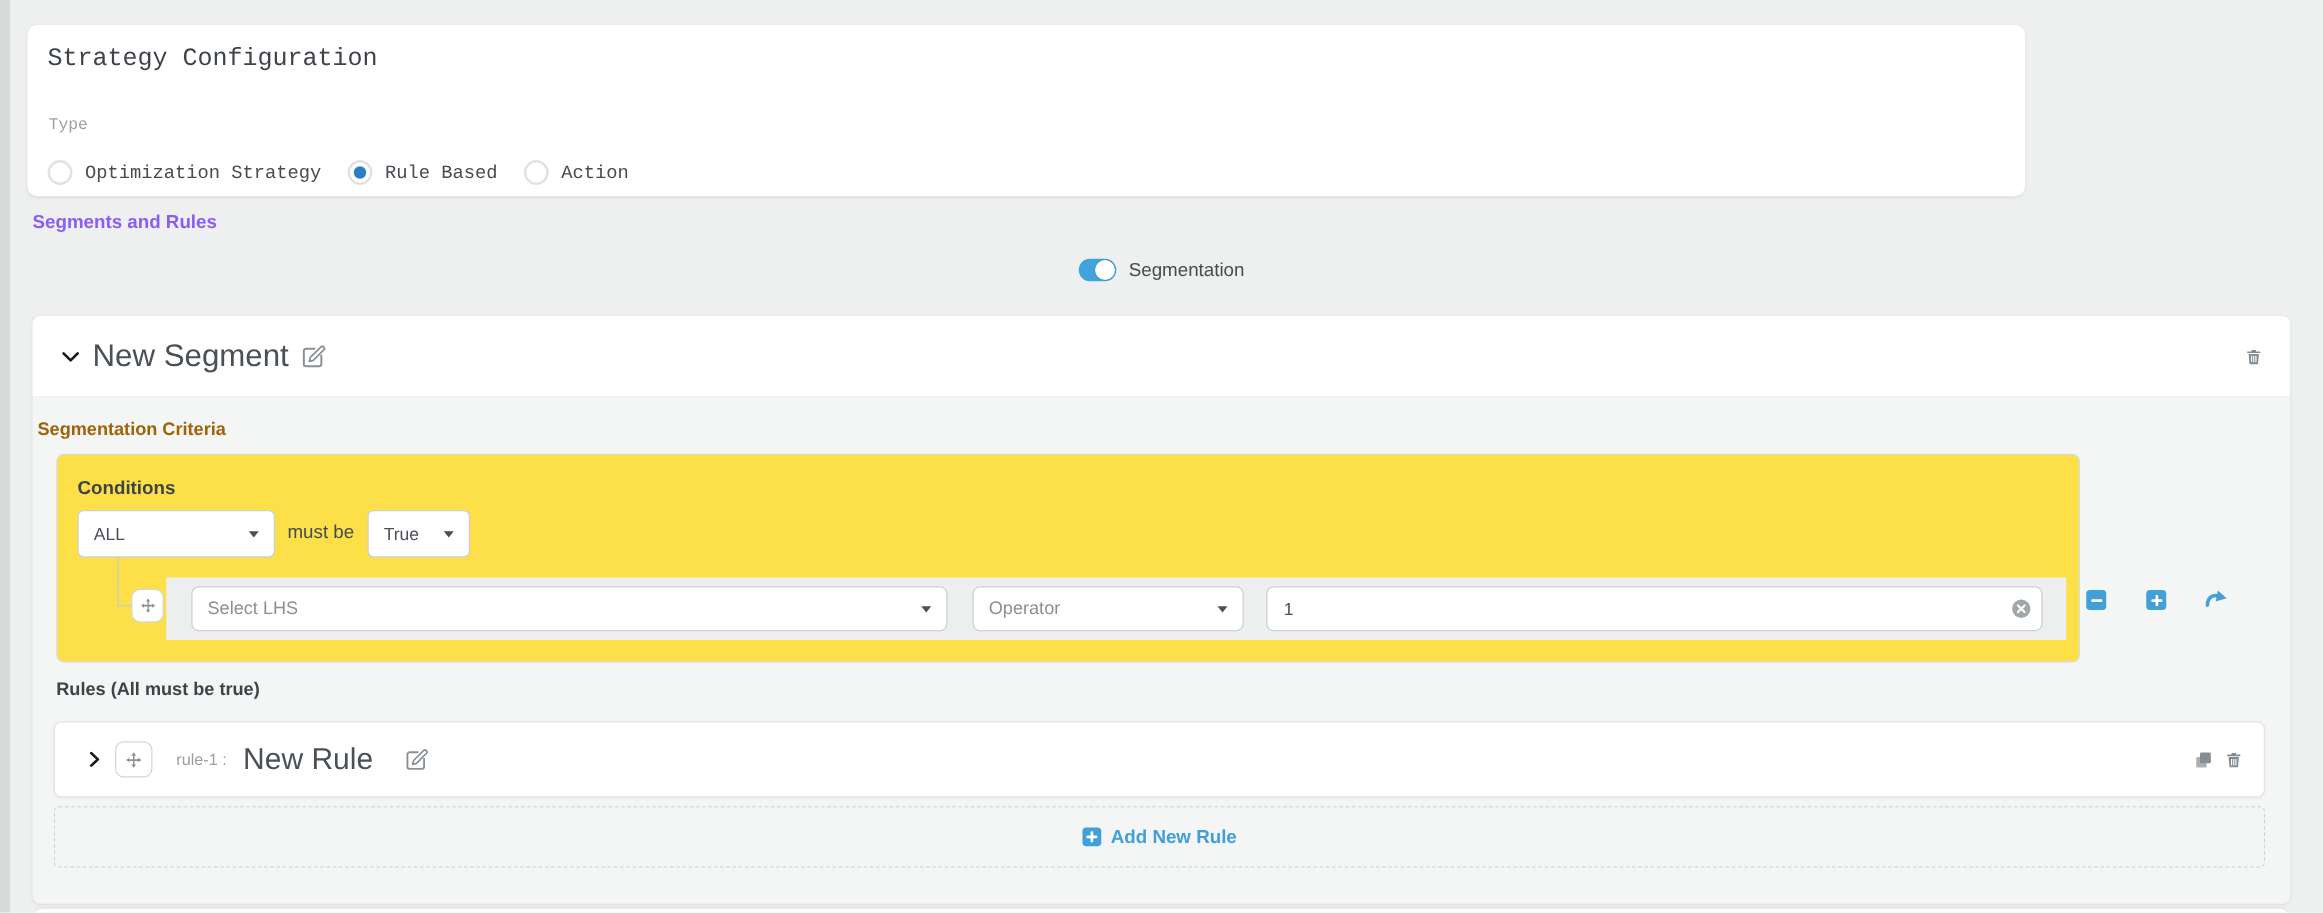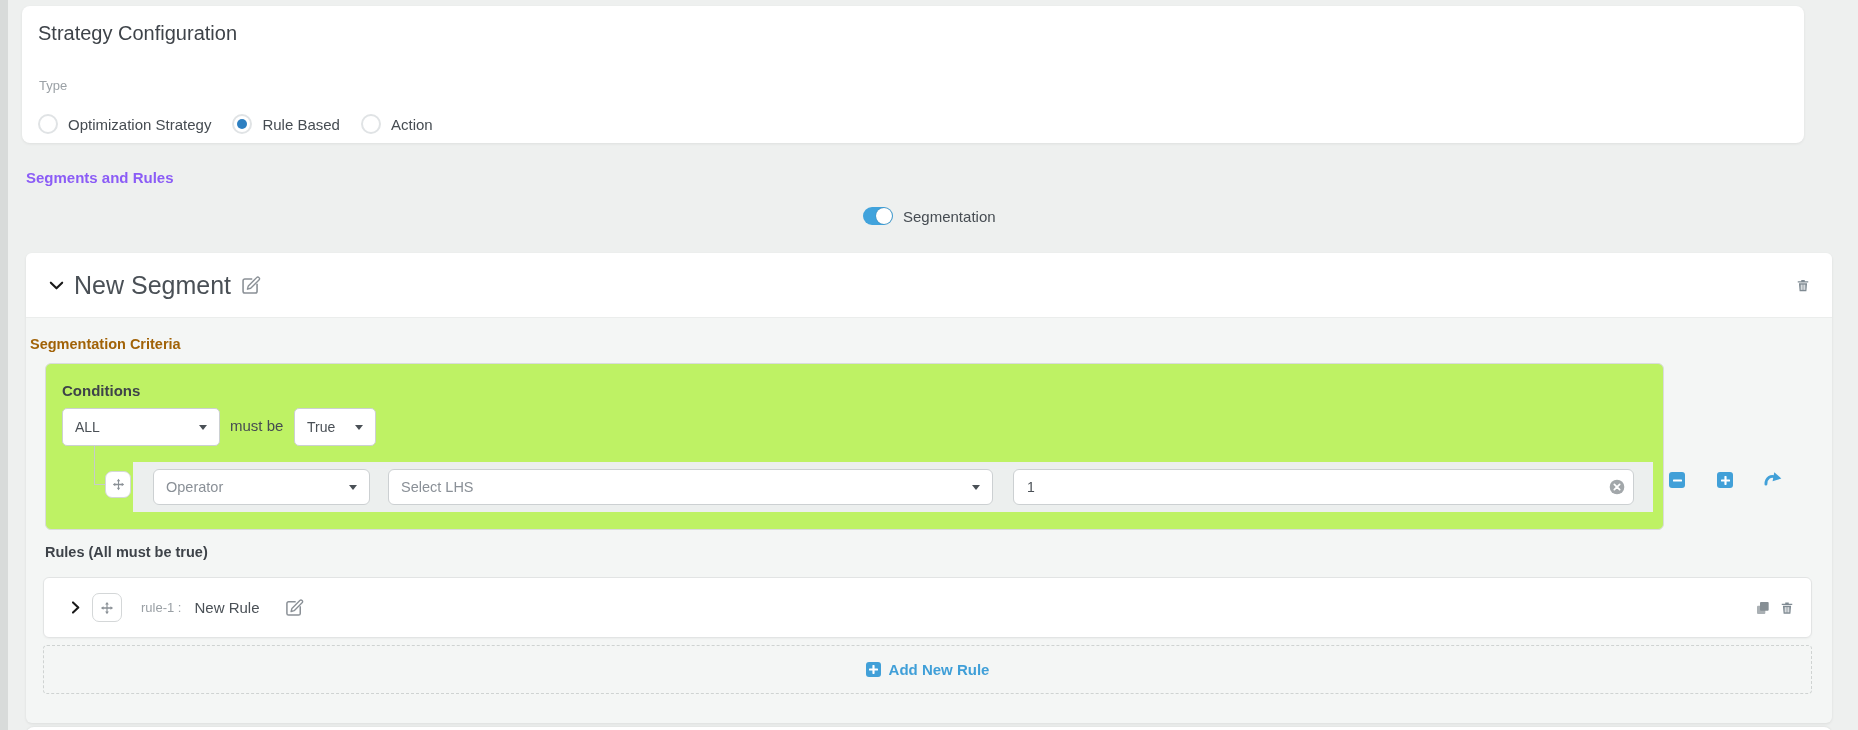--- a/index.html
+++ b/index.html
@@ -7,22 +7,22 @@
     width:1858px;height:730px;position:relative;overflow:hidden;
     background:#eef0ef;
     font-family:"Liberation Sans","DejaVu Sans",sans-serif;
     color:#474d53;
     -webkit-font-smoothing:antialiased;
   }
   .abs{position:absolute;}
   .left-strip{left:0;top:0;width:8px;height:730px;background:#d8dbda;}
 
   
-  .card1{left:22px;top:6px;width:1782px;height:137px;background:#fff;border-radius:8px;
-         box-shadow:0 1px 3px rgba(0,0,0,.07);}
+  .card1{left:22px;top:20px;width:1598px;height:137px;background:#fff;border-radius:8px;
+         box-shadow:0 1px 3px rgba(0,0,0,.07);font-family:Liberation Mono, monospace;}
   .card1-title{left:16px;top:16px;font-size:20px;color:#3e4349;}
   .type-label{left:17px;top:72px;font-size:13px;color:#9ba1a6;}
   .radio-row{left:16px;top:108px;display:flex;align-items:center;}
   .radio-opt{display:flex;align-items:center;margin-right:21px;cursor:pointer;}
   .radio-circle{width:20px;height:20px;border-radius:50%;background:#fff;
                 border:2px solid #e0e3e5;box-sizing:border-box;margin-right:10px;position:relative;}
   .radio-opt.selected .radio-circle::after{
     content:"";position:absolute;left:3px;top:3px;width:10px;height:10px;border-radius:50%;background:#2d7fc1;}
   .radio-label{font-size:15px;color:#464c52;}
 
@@ -41,21 +41,21 @@
   .segment-header{position:absolute;left:0;top:0;width:100%;height:65px;background:#fff;
                   border-bottom:1px solid #ebedec;box-sizing:border-box;display:flex;align-items:center;padding:0 22px;}
   .seg-chevron{width:17px;height:17px;margin-right:9px;cursor:pointer;flex:0 0 auto;}
   .segment-name{font-size:25px;color:#4a5056;margin-right:9px;}
   .icon-btn{background:none;border:none;padding:0;cursor:pointer;color:#8a9096;display:inline-flex;align-items:center;}
   .segment-trash{margin-left:auto;color:#7f8a92;}
 
   .criteria-heading{left:4px;top:83px;font-size:14.5px;font-weight:bold;color:#a16207;}
 
   
-  .conditions-box{left:19px;top:110px;width:1619px;height:167px;background:#bef264;
+  .conditions-box{left:19px;top:110px;width:1619px;height:167px;background:#fde047;
                   border:1px solid #d9dcdb;border-radius:6px;box-sizing:border-box;}
   .conditions-heading{left:16px;top:18px;font-size:15px;font-weight:bold;color:#3e4349;}
   .select-box{background:#fff;border:1px solid #ccd0d2;border-radius:5px;box-sizing:border-box;
               display:flex;align-items:center;padding:0 12px;cursor:pointer;}
   .select-box .sel-text{font-size:14px;color:#4a5056;flex:1;}
   .select-box .placeholder{color:#8a9097;font-size:14.5px;}
   .caret{width:0;height:0;border-left:4.5px solid transparent;border-right:4.5px solid transparent;
          border-top:5.5px solid #4a5056;flex:0 0 auto;}
   .sel-all{left:16px;top:44px;width:158px;height:38px;}
   .must-be{left:184px;top:53px;font-size:15px;color:#464c52;}
@@ -87,21 +87,21 @@
   
   .rules-heading{left:19px;top:291px;font-size:14.5px;color:#3e4349;}
   .rules-heading b{font-weight:bold;}
   .rules-heading .suffix{font-weight:bold;}
   .rule-card{left:17px;top:324px;width:1769px;height:61px;background:#fff;border:1px solid #e2e4e4;
              border-radius:6px;box-sizing:border-box;display:flex;align-items:center;padding:0 17px 0 24px;
              box-shadow:0 1px 2px rgba(0,0,0,.04);}
   .rule-chevron{width:15px;height:17px;margin-right:9px;cursor:pointer;flex:0 0 auto;color:#1a1a1a;}
   .rule-handle{width:30px;height:29px;margin-right:19px;}
   .rule-id{font-size:13px;color:#9aa0a5;margin-right:13px;}
-  .rule-name{font-size:15px;color:#4a5056;margin-right:24px;}
+  .rule-name{font-size:24px;color:#4a5056;margin-right:24px;}
   .rule-right{margin-left:auto;display:flex;align-items:center;}
   .copy-btn{margin-right:9px;color:#8d959b;}
   .rule-trash{color:#7f8a92;}
 
   .add-rule-area{left:17px;top:392px;width:1769px;height:49px;border:1px dashed #cfd3d2;border-radius:4px;
                  box-sizing:border-box;display:flex;align-items:center;justify-content:center;cursor:pointer;
                  background:transparent;}
   .add-rule-inner{display:flex;align-items:center;justify-content:flex-end;}
   .add-plus{width:15px;height:15px;border-radius:3px;background:#41a0d8;color:#fff;display:flex;align-items:center;
             justify-content:center;font-size:13px;font-weight:bold;margin-right:8px;}
@@ -183,26 +183,26 @@
     <div class="abs conn-v"></div>
     <div class="abs conn-h"></div>
 
     <div class="abs handle-box cond-handle">
       <svg width="13" height="13" viewBox="0 0 24 24">
           <path d="M12 1.5 L15.2 6 H13 V10.8 H18 V8.8 L22.5 12 L18 15.2 V13.2 H13 V18 H15.2 L12 22.5 L8.8 18 H11 V13.2 H6 V15.2 L1.5 12 L6 8.8 V10.8 H11 V6 H8.8 Z" fill="currentColor"></path>
         </svg>
     </div>
 
     <div class="abs cond-row">
+      <div class="select-box sel-lhs">
+        <span class="sel-text placeholder">Select LHS</span>
+        <span class="caret"></span>
+      </div>
       <div class="select-box sel-operator">
         <span class="sel-text placeholder">Operator</span>
-        <span class="caret"></span>
-      </div>
-      <div class="select-box sel-lhs">
-        <span class="sel-text placeholder">Select LHS</span>
         <span class="caret"></span>
       </div>
       <div class="value-wrap">
         <input class="value-input" type="text" value="1" style="">
         <button class="clear-btn">
           <svg width="16" height="16" viewBox="0 0 24 24">
               <circle cx="12" cy="12" r="11" fill="#a2a7aa"></circle>
               <path d="M8 8 L16 16 M16 8 L8 16" stroke="#fff" stroke-width="2.6" stroke-linecap="round"></path>
             </svg>
         </button>

